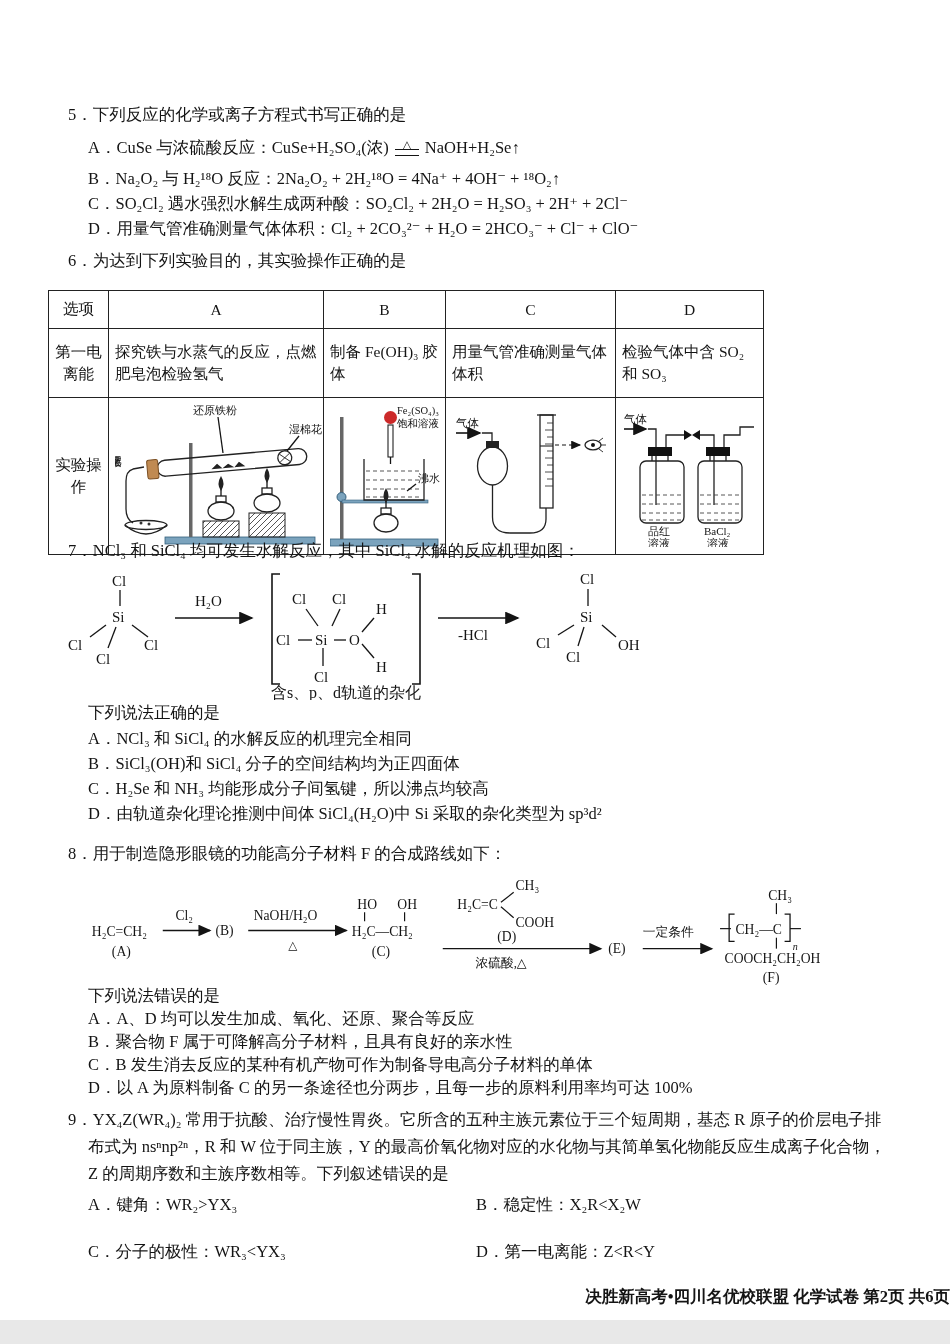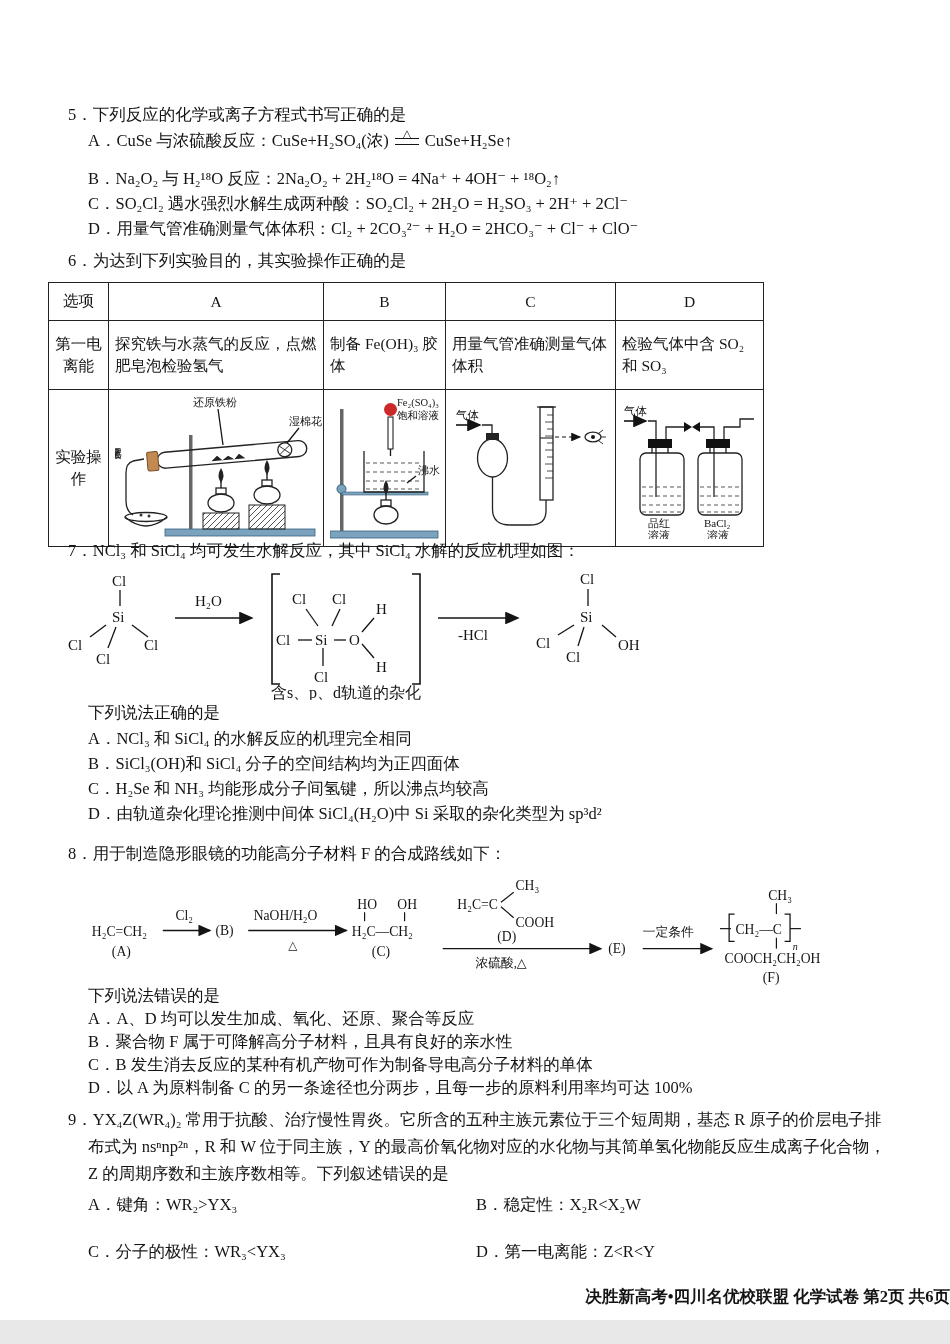--- a/index.html
+++ b/index.html
@@ -1,25 +1,25 @@
 <!DOCTYPE html>
 <html><head>
 <meta charset="utf-8">
 <style>
   html,body{margin:0;padding:0;background:#e8e8e8;}
   .page{position:relative;width:950px;height:1320px;background:#ffffff;
         font-family:"Liberation Serif","DejaVu Serif",serif;color:#141414;overflow:hidden;}
   .sec{position:absolute;left:0;width:100%;}
   .stem{padding-left:68px;padding-right:55px;font-size:16.5px;line-height:26px;}
   .opt{padding-left:88px;padding-right:55px;font-size:16.5px;line-height:25px;}
-  .opt-a5{height:38px;display:flex;}
+  .opt-a5{height:38px;display:flex;align-items:center;}
   .oeq{display:inline-flex;flex-direction:column;align-items:center;margin:0 6px;}
   .oeq-t{font-size:11px;line-height:10px;}
   .oeq-b{width:24px;height:5px;border-top:1.4px solid #141414;border-bottom:1.4px solid #141414;}
-  table.exp{border-collapse:collapse;table-layout:fixed;width:715px;margin:8px 0 0 48px;}
+  table.exp{border-collapse:collapse;table-layout:fixed;width:715px;margin:16px 0 0 48px;}
   table.exp td{border:1.4px solid #222;font-size:15.5px;vertical-align:middle;padding:3px 6px;}
   td.hc{text-align:center;height:31px;padding:0 4px;}
   td.lbl{text-align:center;padding:0 12px;line-height:22px;}
   td.purp{height:62px;line-height:22px;text-align:left;}
   td.oper{height:150px;text-align:center;padding:1px;}
   .q9p{padding-left:88px;padding-right:55px;text-indent:-20px;font-size:16.5px;line-height:27px;}
   .q9opts{display:grid;grid-template-columns:388px auto;padding-left:88px;row-gap:18px;
           font-size:16.5px;line-height:29px;margin-top:3px;}
   .footer{position:absolute;top:1286px;left:0;width:100%;text-align:right;
           font-size:16.5px;font-weight:bold;}
@@ -46,21 +46,21 @@
   </svg>
 
   <div class="sec" style="top:102px">
     <div class="stem">5．下列反应的化学或离子方程式书写正确的是</div>
     <div class="opt opt-a5">
       <span>A．CuSe 与浓硫酸反应：CuSe+H₂SO₄(浓)</span>
       <span class="oeq">
         <span class="oeq-t">△</span>
         <span class="oeq-b"></span>
       </span>
-      <span>CuSe+H₂Se↑</span>
+      <span>NaOH+H₂Se↑</span>
     </div>
     <div class="opt">B．Na₂O₂ 与 H₂¹⁸O 反应：2Na₂O₂ + 2H₂¹⁸O = 4Na⁺ + 4OH⁻ + ¹⁸O₂↑</div>
     <div class="opt">C．SO₂Cl₂ 遇水强烈水解生成两种酸：SO₂Cl₂ + 2H₂O = H₂SO₃ + 2H⁺ + 2Cl⁻</div>
     <div class="opt">D．用量气管准确测量气体体积：Cl₂ + 2CO₃²⁻ + H₂O = 2HCO₃⁻ + Cl⁻ + ClO⁻</div>
   </div>
 
   <div class="sec" style="top:248px">
     <div class="stem">6．为达到下列实验目的，其实验操作正确的是</div>
     <table class="exp">
       <colgroup>

